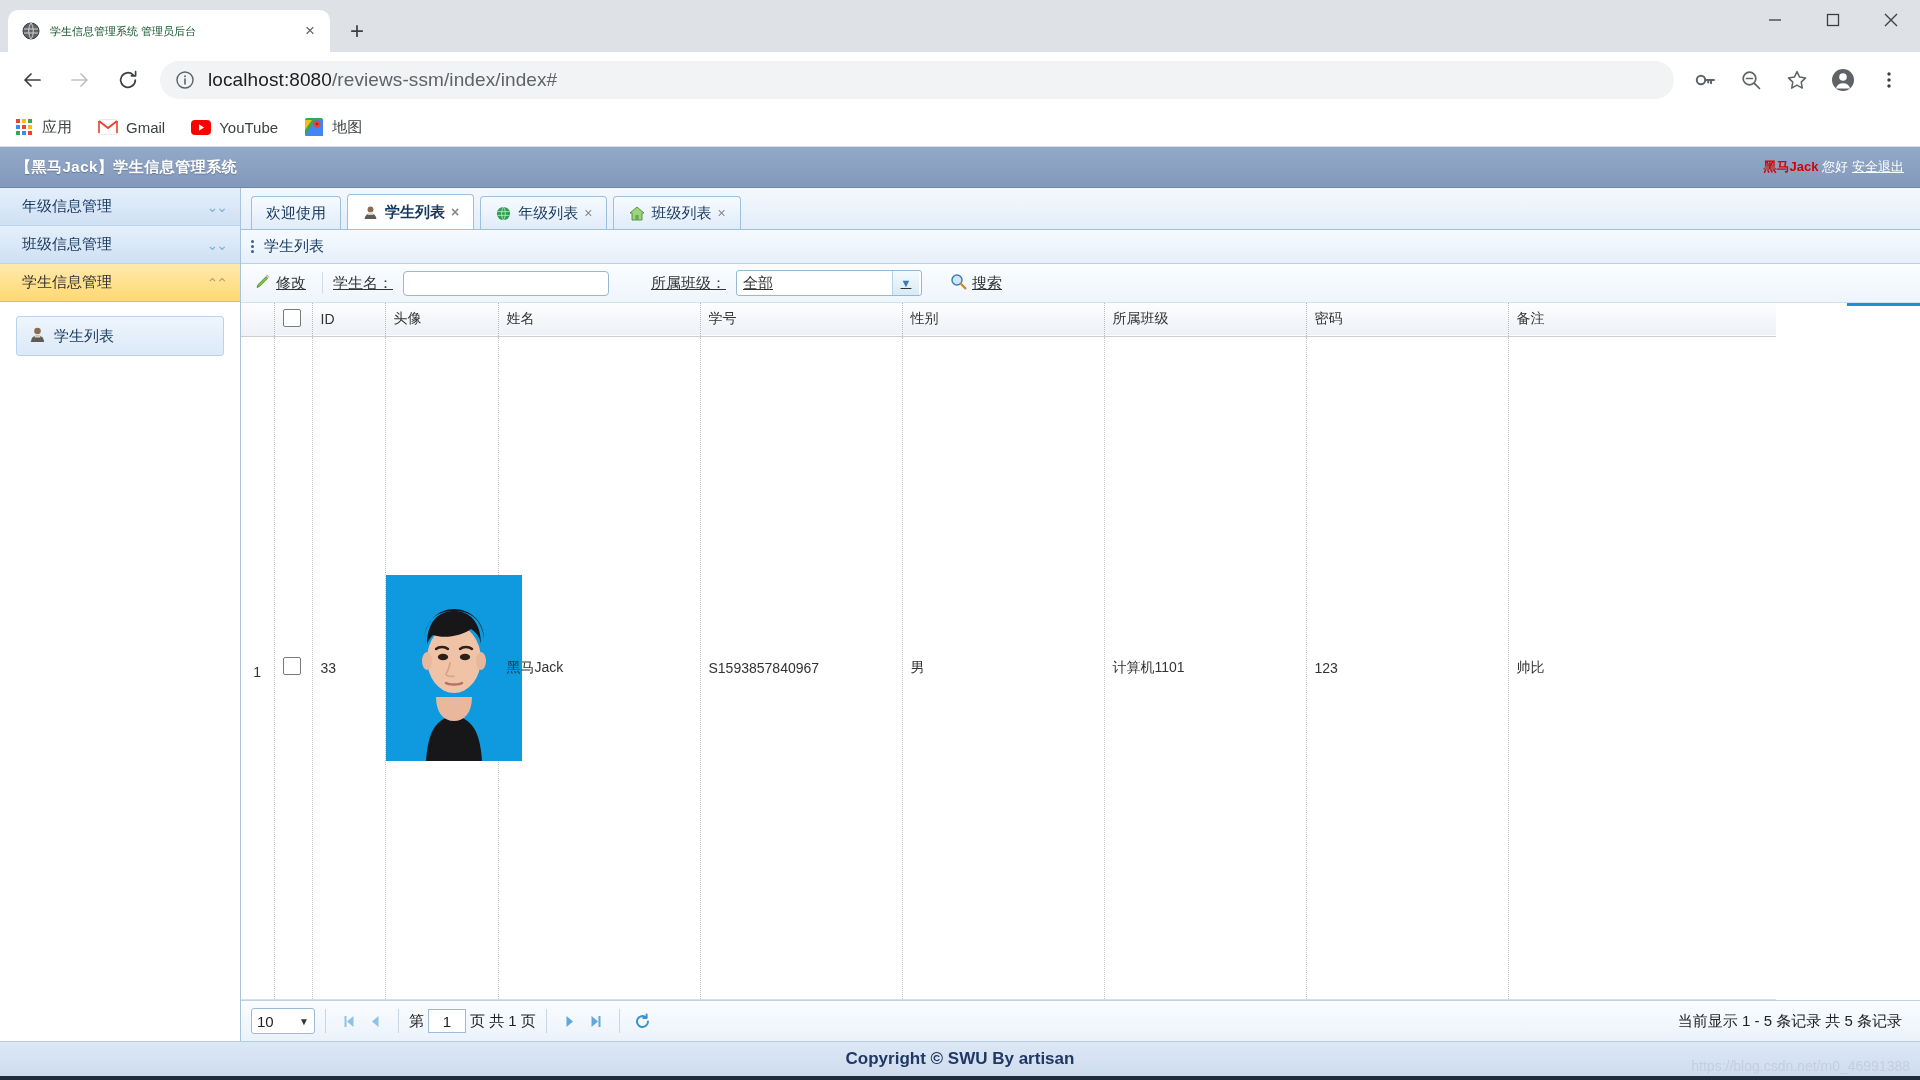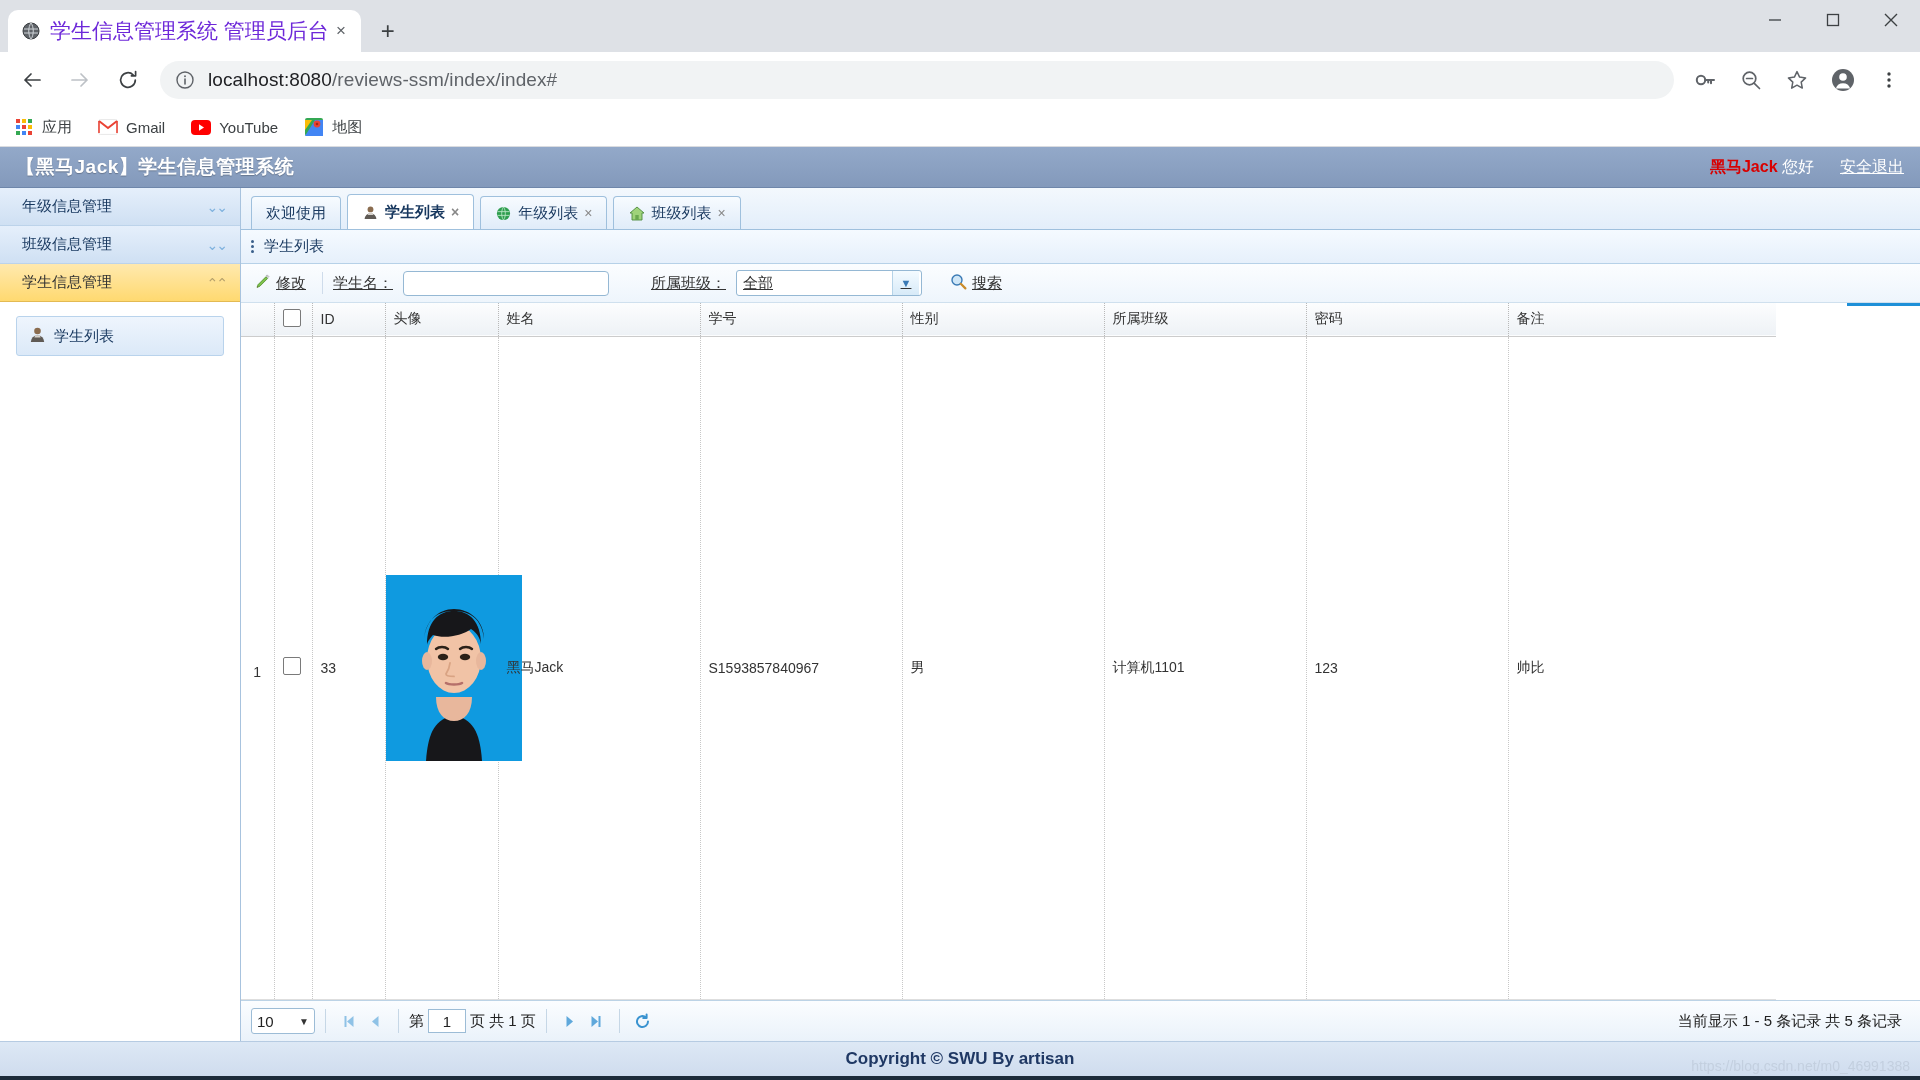--- a/index.html
+++ b/index.html
@@ -12,21 +12,21 @@
   
   .browser{width:1920px;height:1080px;display:flex;flex-direction:column;background:#fff;}
   .tabstrip{height:52px;background:#dee1e6;display:flex;align-items:flex-end;position:relative;flex:0 0 auto;}
   .tab{
     height:42px;background:#fff;border-radius:10px 10px 0 0;
     display:flex;align-items:center;margin-left:8px;padding:0 8px 0 14px;
     min-width:300px;max-width:340px;position:relative;
   }
   .tab .favicon{width:18px;height:18px;flex:0 0 auto;margin-right:10px;display:flex;align-items:center;justify-content:center;}
   .tab .ttl{
-    font-size:21px;color:#6d28d9;white-space:nowrap;overflow:hidden;text-overflow:ellipsis;flex:1;
+    font-size:11px;color:#14532d;white-space:nowrap;overflow:hidden;text-overflow:ellipsis;flex:1;
   }
   .tab .tclose{
     width:24px;height:24px;flex:0 0 auto;display:flex;align-items:center;justify-content:center;
     color:#5f6368;font-size:17px;border-radius:50%;
   }
   .newtab{
     width:34px;height:34px;margin-left:10px;margin-bottom:4px;border-radius:50%;
     display:flex;align-items:center;justify-content:center;color:#3c4043;font-size:24px;font-weight:300;
   }
   .winctl{position:absolute;right:0;top:0;height:40px;display:flex;align-items:center;}
@@ -48,22 +48,22 @@
   .bm .bmico{width:20px;height:20px;margin-right:8px;display:flex;align-items:center;justify-content:center;}
 
   
   .page{flex:1;display:flex;flex-direction:column;background:#fff;min-height:0;}
   .apphdr{
     height:40px;background:#8ba2c4;
     background:linear-gradient(#93a9c9,#8399bb);
     display:flex;align-items:center;justify-content:space-between;
     padding:0 16px;color:#fff;flex:0 0 auto;border-bottom:1px solid #6e86aa;
   }
-  .apphdr .brand{font-size:19px;font-weight:700;letter-spacing:.5px;text-shadow:0 1px 1px rgba(0,0,0,.25);}
-  .apphdr .right{font-size:16px;display:flex;align-items:center;gap:26px;}
+  .apphdr .brand{font-size:15px;font-weight:700;letter-spacing:.5px;text-shadow:0 1px 1px rgba(0,0,0,.25);}
+  .apphdr .right{font-size:13px;display:flex;align-items:center;gap:4px;}
   .apphdr .uname{color:#d80000;font-weight:700;}
   .apphdr .hello{color:#fff;}
   .apphdr .logout{color:#fff;text-decoration:underline;}
 
   .body{flex:1;display:flex;min-height:0;background:#fff;}
 
   
   .sidebar{width:240px;flex:0 0 240px;border-right:1px solid #a8c3de;display:flex;flex-direction:column;background:#fff;}
   .sbhead{
     height:34px;background:linear-gradient(#f4f9fe,#e4effa);

